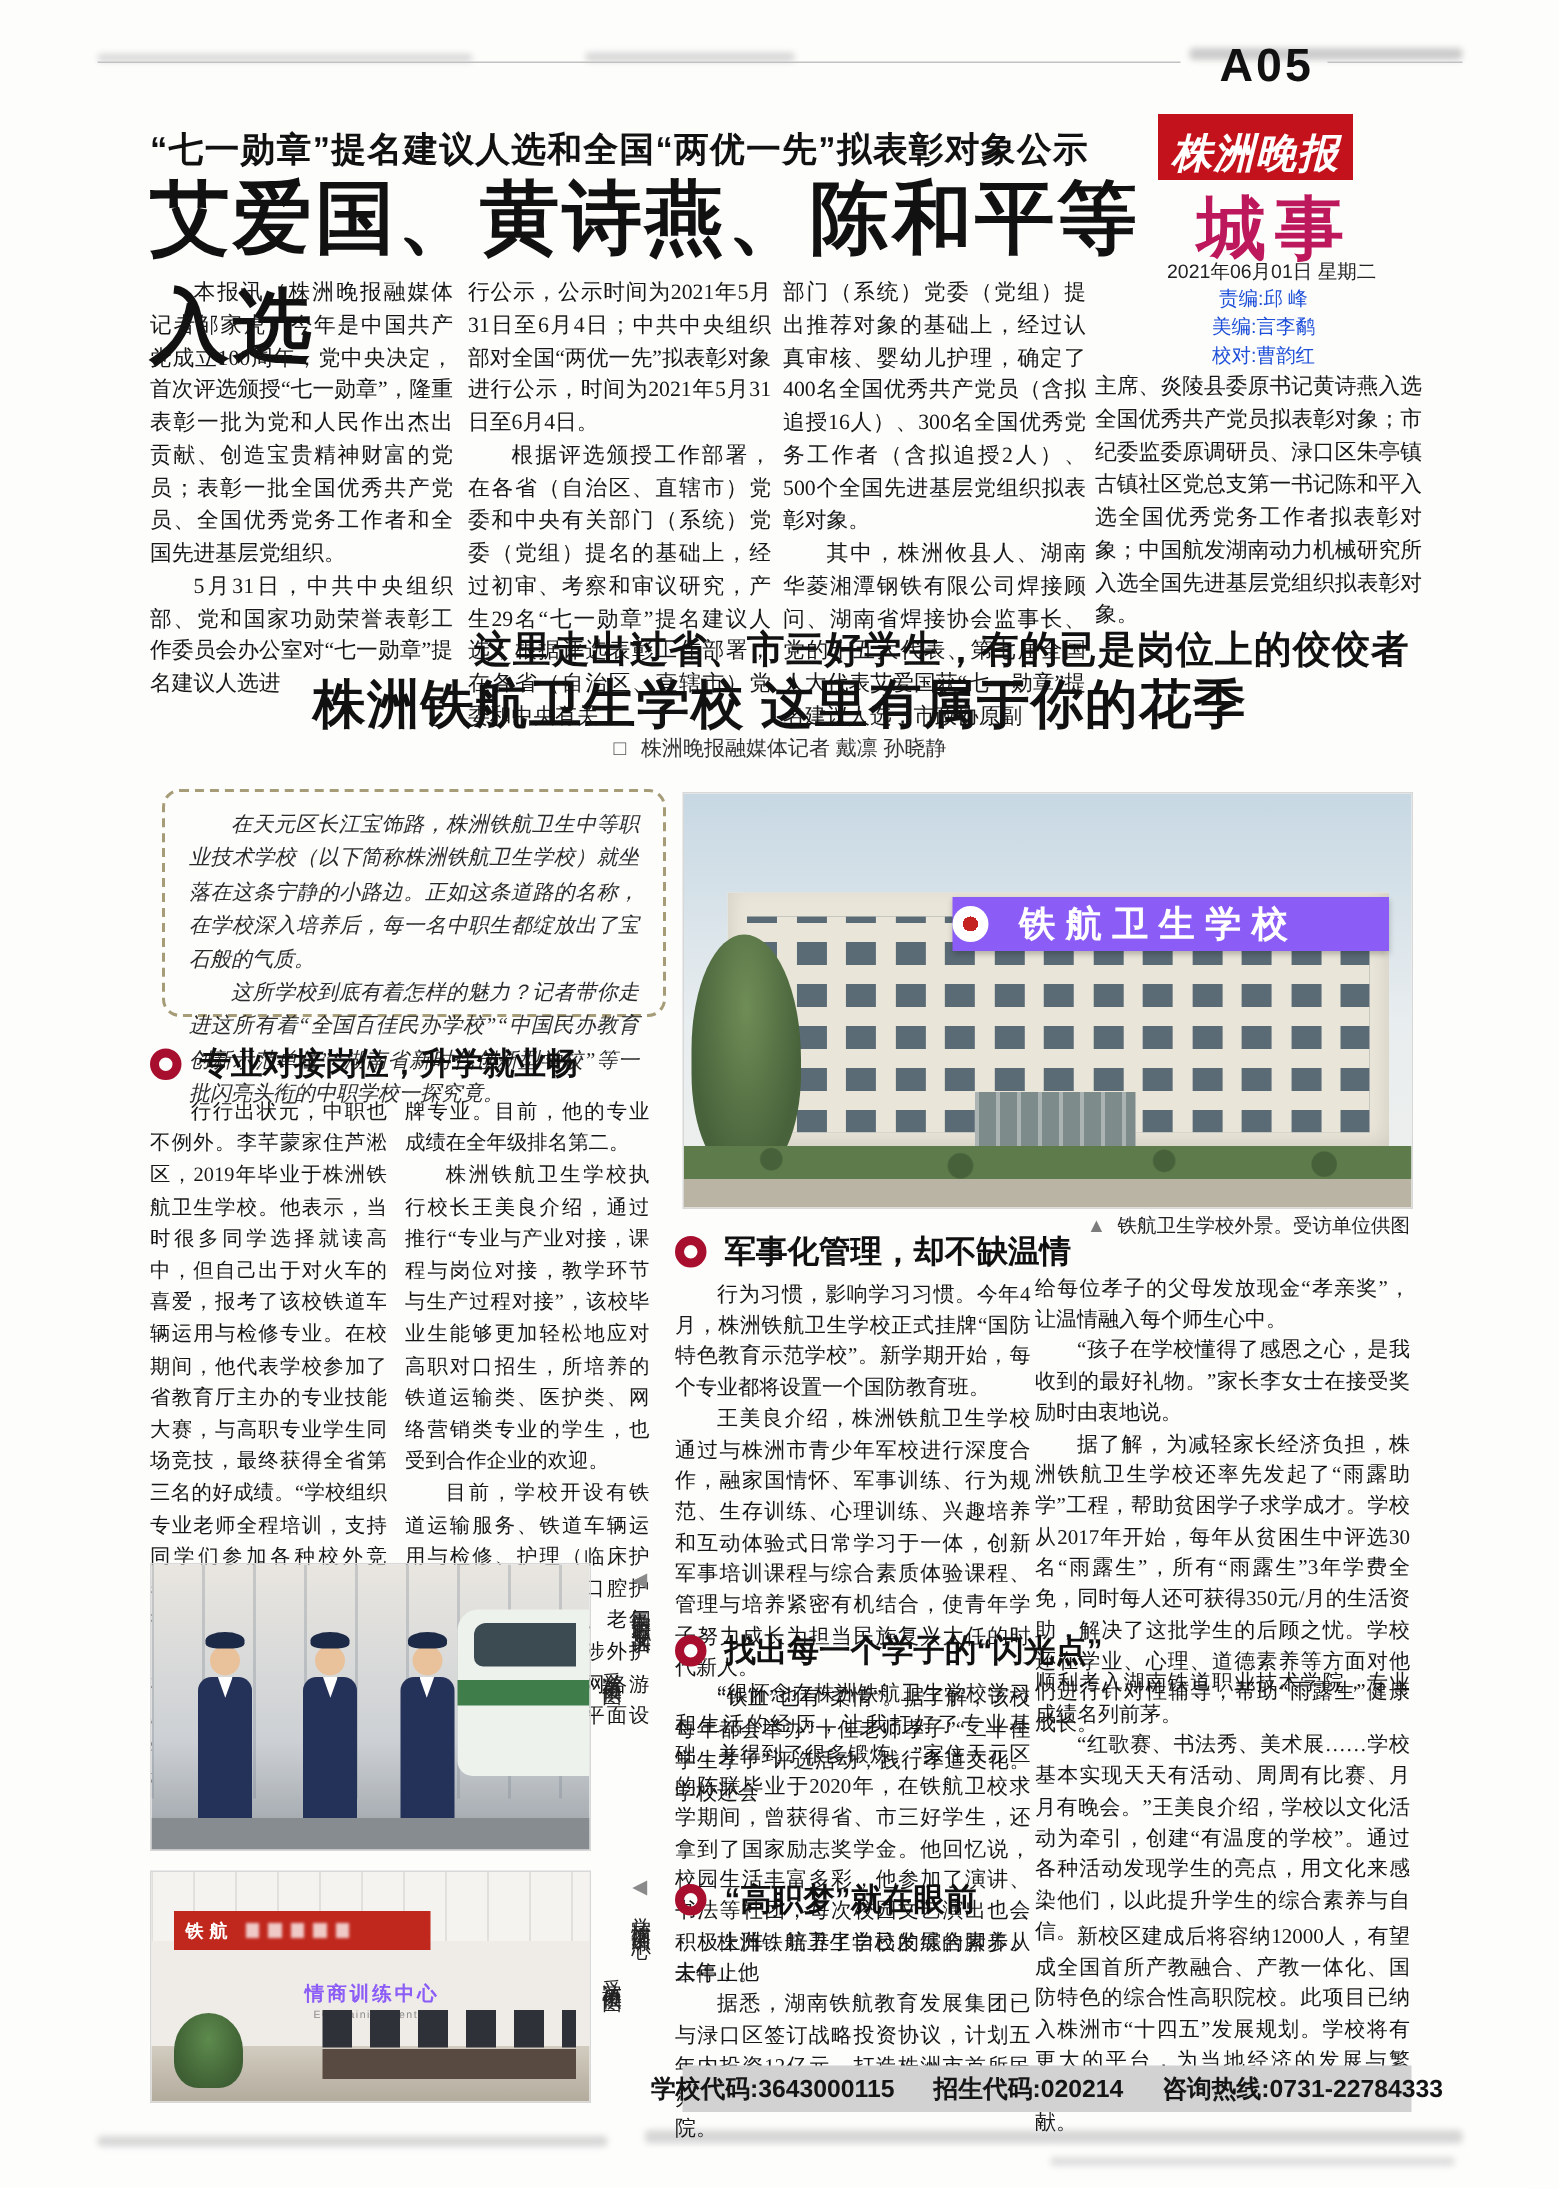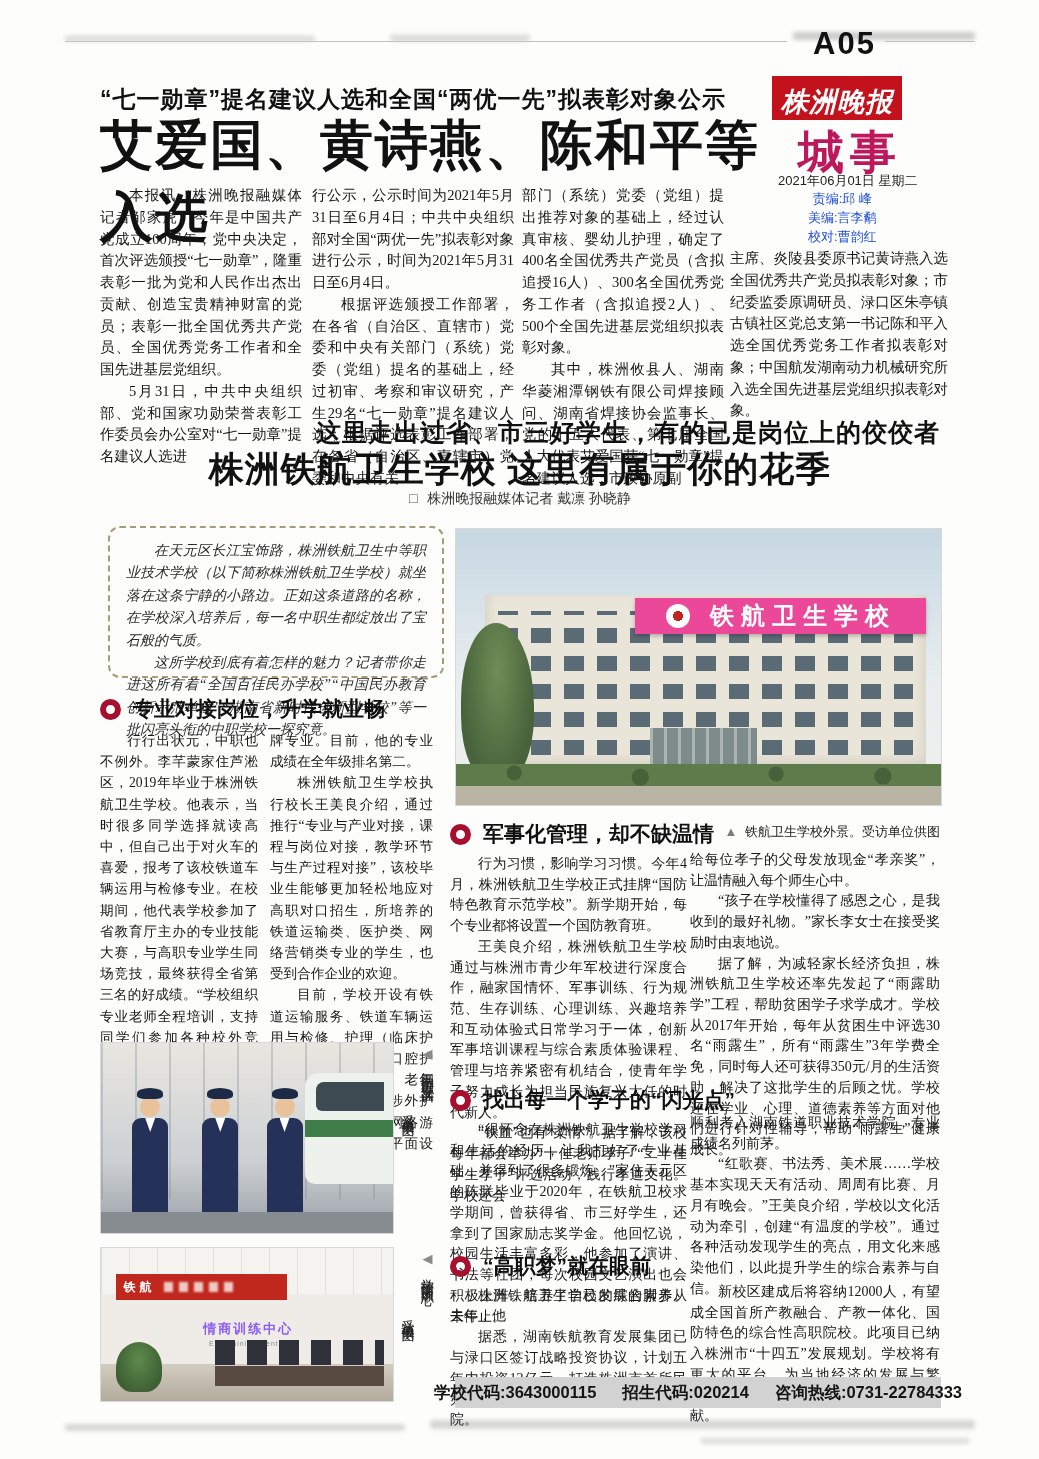--- a/index.html
+++ b/index.html
@@ -57,34 +57,34 @@
   
   #photo-main{left:455px;top:528px;width:485px;height:276px;}
   .sky{position:absolute;inset:0;background:linear-gradient(180deg,#c7d8e3,#e8edef 55%,#eef0ec);}
   .tree{position:absolute;left:1%;bottom:8%;width:15%;height:58%;
         background:radial-gradient(ellipse at 50% 30%,#6f8d56,#48623b 72%);border-radius:48% 52% 42% 42%;}
   .bldg{position:absolute;left:6%;right:3%;top:24%;bottom:13%;background:#e9e5d8;
         box-shadow:inset 0 -6px 14px rgba(0,0,0,.12);}
   .winarea{position:absolute;left:3%;right:3%;top:9%;bottom:8%;background-color:#5a6b76;
         background-image:repeating-linear-gradient(90deg,transparent 0 20px,#e9e5d8 20px 33px),
                          repeating-linear-gradient(0deg,transparent 0 15px,#e9e5d8 15px 28px);}
-  .sign{position:absolute;left:37%;top:25%;width:60%;height:36px;background:#ec4899;z-index:3;
-        display:flex;align-items:center;justify-content:center;gap:20px;box-shadow:0 2px 4px rgba(0,0,0,.25);}
+  .sign{position:absolute;left:37%;top:25%;width:60%;height:36px;background:#8b5cf6;z-index:3;
+        display:flex;align-items:center;justify-content:flex-start;gap:20px;box-shadow:0 2px 4px rgba(0,0,0,.25);}
   .sign-logo{width:24px;height:24px;border-radius:50%;flex:none;
              background:radial-gradient(circle,#c5231f 0 5px,#fff 5px);}
   .sign-text{color:#fff;font-size:24px;font-weight:700;letter-spacing:7px;white-space:nowrap;}
   .entrance{position:absolute;left:40%;bottom:13%;width:22%;height:15%;background:#7e8b8b;
             background-image:repeating-linear-gradient(90deg,rgba(255,255,255,.35) 0 3px,transparent 3px 14px);}
   .hedge{position:absolute;left:0;right:0;bottom:7%;height:8%;background:#5d7b4b;
          background-image:radial-gradient(circle at 12% 40%,#47613a 7px,transparent 8px),
                           radial-gradient(circle at 38% 60%,#47613a 8px,transparent 9px),
                           radial-gradient(circle at 66% 45%,#47613a 7px,transparent 8px),
                           radial-gradient(circle at 88% 55%,#47613a 8px,transparent 9px);}
   .ground{position:absolute;left:0;right:0;bottom:0;height:7%;background:#bab4a5;}
-  .cap-main{left:560px;top:808px;width:380px;text-align:right;font-size:13px;color:#222;margin-top:15px;}
+  .cap-main{left:560px;top:808px;width:380px;text-align:right;font-size:13px;color:#222;}
   .cap-main .tri{color:#7c7c7c;margin-right:4px;}
 
   
   #photo-train{left:100px;top:1042px;width:292px;height:190px;}
   .hall{position:absolute;inset:0;background:linear-gradient(180deg,#e9e6e0,#ccd0d4 62%,#9aa0a6);}
   .hall-glass{position:absolute;inset:0 0 18% 0;
         background-image:repeating-linear-gradient(90deg,rgba(110,122,134,.28) 0 2px,transparent 2px 34px);}
   .train{position:absolute;right:0;top:16%;width:30%;height:58%;background:#edf2ec;border-radius:14px 0 0 10px;}
   .train-stripe{position:absolute;left:0;right:0;top:42%;height:16%;background:#3f7d4a;}
   .train-glass{position:absolute;left:12%;right:10%;top:8%;height:26%;background:#3c4a52;border-radius:8px 0 0 6px;}

